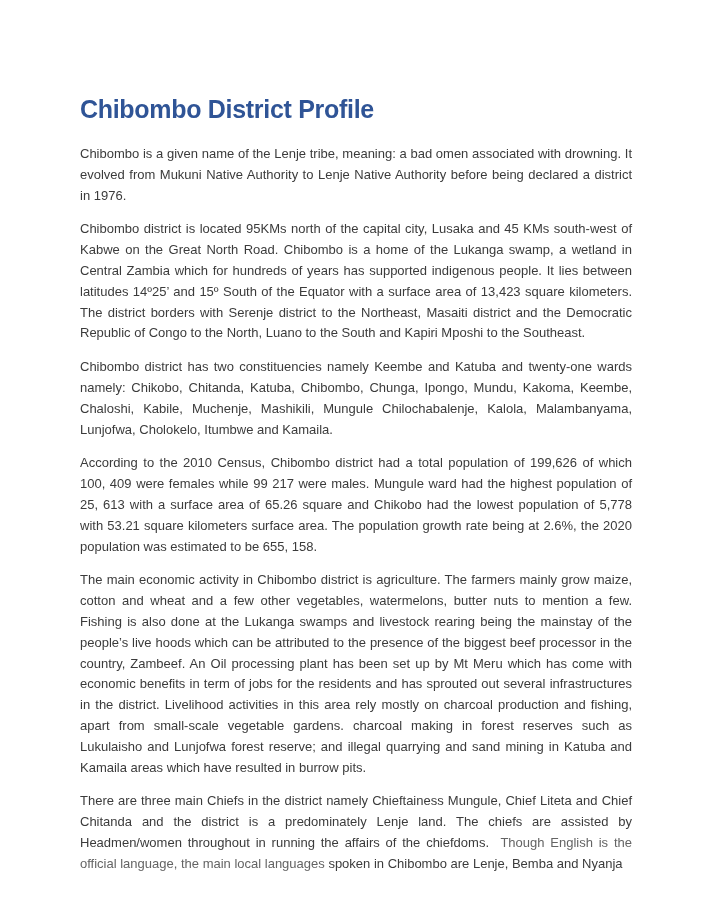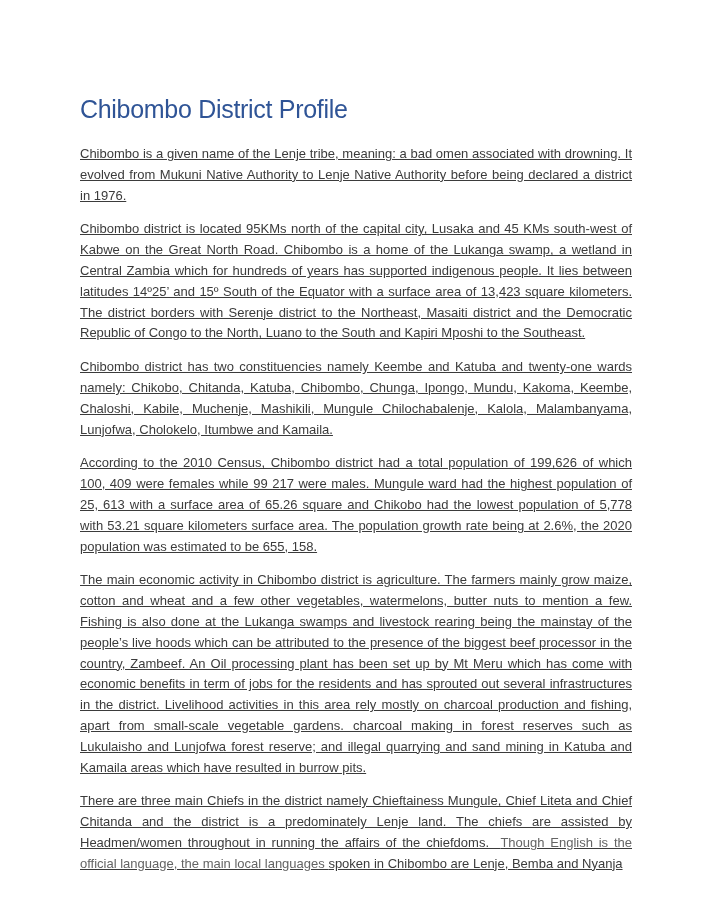--- a/index.html
+++ b/index.html
@@ -13,33 +13,32 @@
     height: 920px;
     background: #ffffff;
     overflow: hidden;
     box-sizing: border-box;
     padding: 95px 78px 0 80px;
     font-family: "Liberation Sans", sans-serif;
   }
   .doc-title {
     margin: 0 0 20px 0;
     font-size: 25px;
-    font-weight: 400;
+    font-weight: 700;
     letter-spacing: -0.3px;
     color: #2F5496;
     font-family: "Liberation Sans", sans-serif;
   }
   .para {
     margin: 0 0 13px 0;
     font-size: 13px;
     line-height: 20.8px;
     color: #3B3B3B;
     text-align: justify;
     font-family: "Liberation Sans", sans-serif;
-    text-decoration: underline;
   }
   .muted { color: #646464; }
 </style>
 </head>
 <body>
 
 <div class="page">
   <h1 class="doc-title">Chibombo District Profile</h1>
 
   <p class="para">Chibombo is a given name of the Lenje tribe, meaning: a bad omen associated with drowning. It evolved from Mukuni Native Authority to Lenje Native Authority before being declared a district in 1976.</p>

